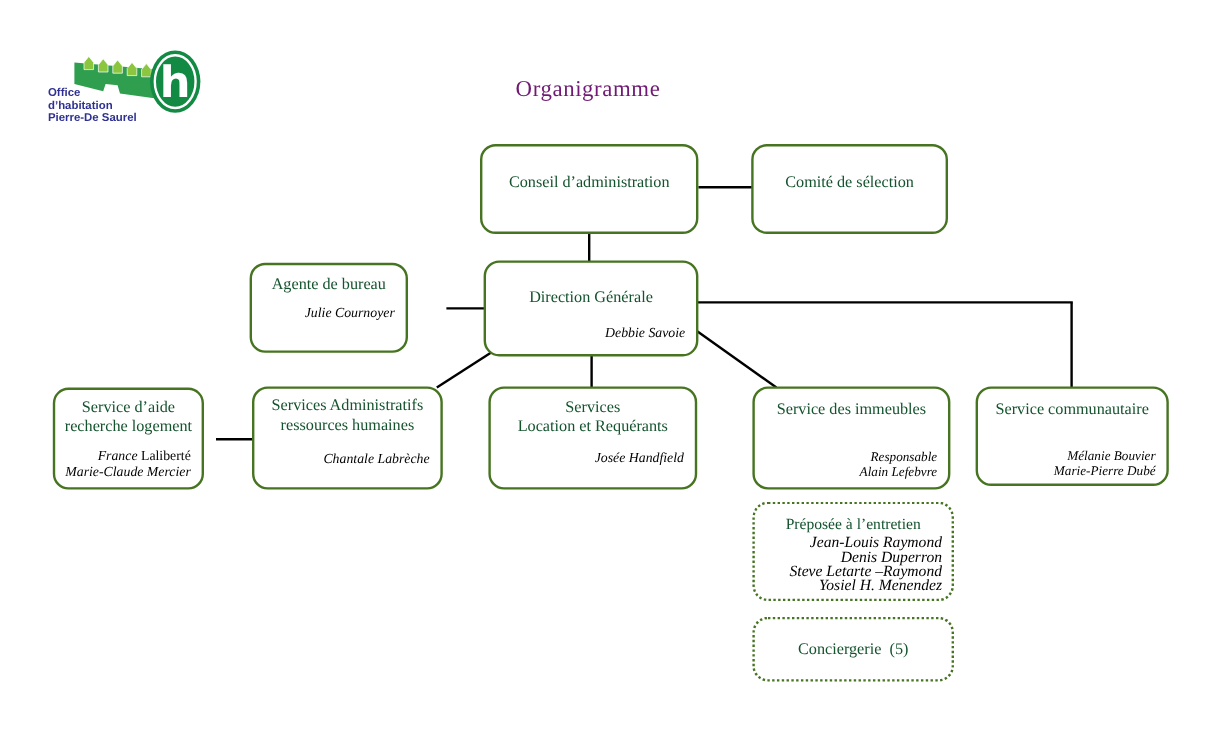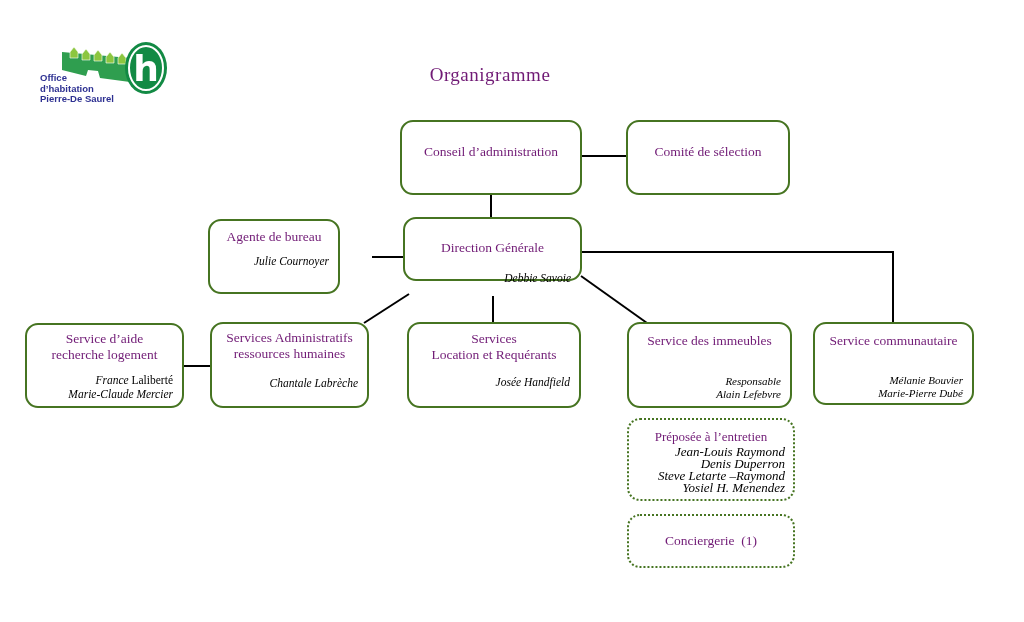--- a/index.html
+++ b/index.html
@@ -15,21 +15,21 @@
   .connectors line{stroke:#000;stroke-width:2;}
   .page-title{
     position:absolute;left:390px;top:64px;width:200px;margin:0;
     text-align:center;font-size:19px;font-weight:400;letter-spacing:.5px;color:#701a75;
   }
   .box{
     position:absolute;box-sizing:border-box;background:#fff;
     border:2.5px solid var(--green);border-radius:13px;
   }
   .box.dotted{border:2px dotted var(--green);border-radius:13px;}
-  .bt{text-align:center;font-size:13.5px;line-height:15.5px;color:#701a75;}
+  .bt{text-align:center;font-size:13.5px;line-height:15.5px;color:#14532d;}
   .names{
     position:absolute;right:9px;left:6px;text-align:right;
     font-style:italic;font-size:11.5px;line-height:13.5px;color:#000;
   }
   .names .rm{font-style:normal;}
   .small-names{
     text-align:right;padding-right:8px;margin-top:1px;
     font-style:italic;font-size:13px;line-height:12px;color:#000;
   }
   .center-flex{display:flex;align-items:center;justify-content:center;height:100%;}
@@ -91,28 +91,28 @@
     <div class="bt" style="margin-top:22px">Comité de sélection</div>
   </div>
 
   <div class="box" style="left:208px;top:219px;width:132px;height:75px">
     <div class="bt" style="margin-top:8px">Agente de bureau</div>
     <div class="names" style="top:34px">
       <div>Julie Cournoyer</div>
     </div>
   </div>
 
-  <div class="box" style="left:403px;top:217px;width:179px;height:64px">
+  <div class="box" style="left:403px;top:217px;width:179px;height:80px">
     <div class="bt" style="margin-top:21px">Direction Générale</div>
     <div class="names" style="top:53px">
       <div>Debbie Savoie</div>
     </div>
   </div>
 
-  <div class="box" style="left:25px;top:323px;width:159px;height:85px">
+  <div class="box" style="left:44px;top:323px;width:126px;height:85px">
     <div class="bt" style="margin-top:6px">
       <div>Service d’aide</div>
       <div>recherche logement</div>
     </div>
     <div class="names" style="top:49px">
       <div><span>France</span><span class="rm"> Laliberté</span></div>
       <div>Marie-Claude Mercier</div>
     </div>
   </div>
 
@@ -157,17 +157,17 @@
     <div class="small-names">
       <div>Jean-Louis Raymond</div>
       <div>Denis Duperron</div>
       <div>Steve Letarte –Raymond</div>
       <div>Yosiel H. Menendez</div>
     </div>
   </div>
 
   <div class="box dotted" style="left:627px;top:514px;width:168px;height:54px">
     <div class="center-flex">
-      <div class="bt">Conciergerie (1)</div>
+      <div class="bt">Conciergerie (5)</div>
     </div>
   </div>
 
 </div>
 
 </body></html>

